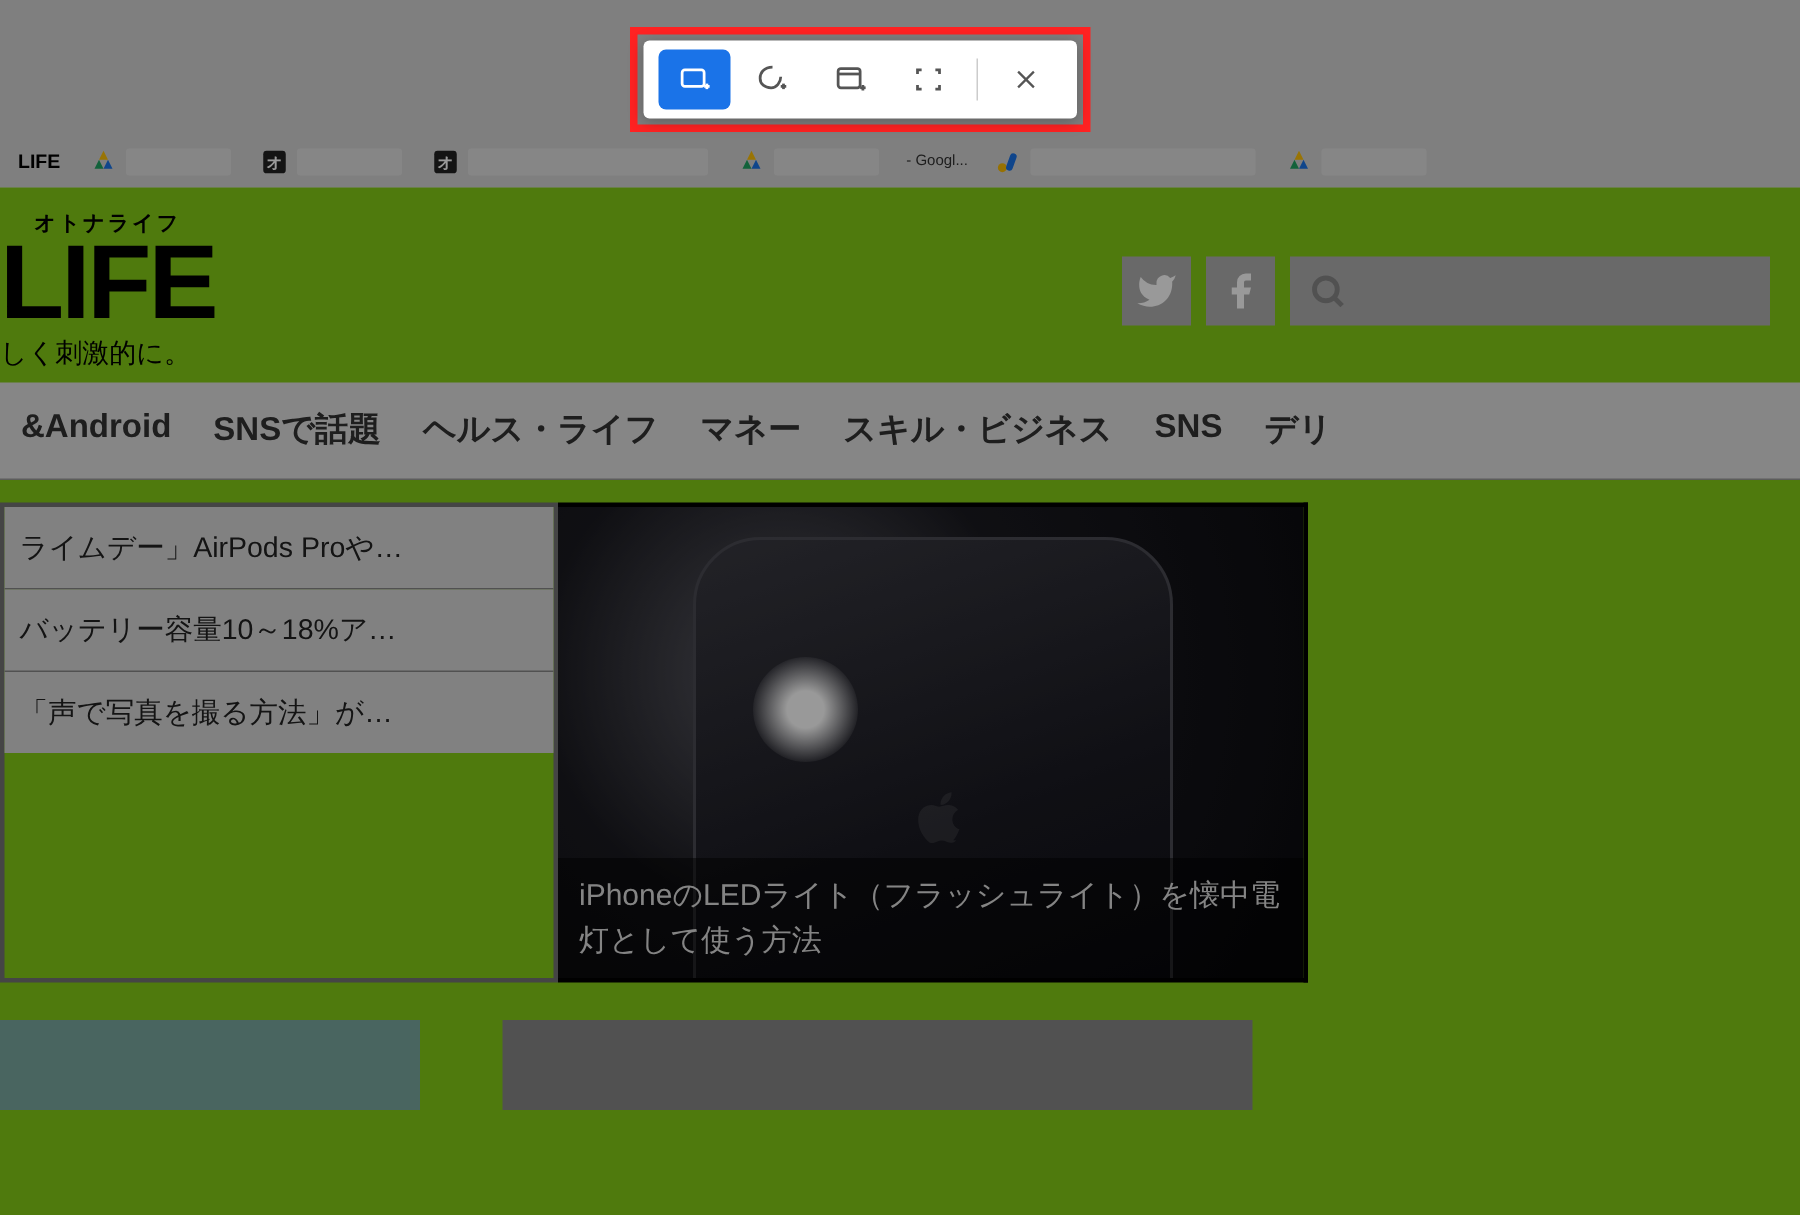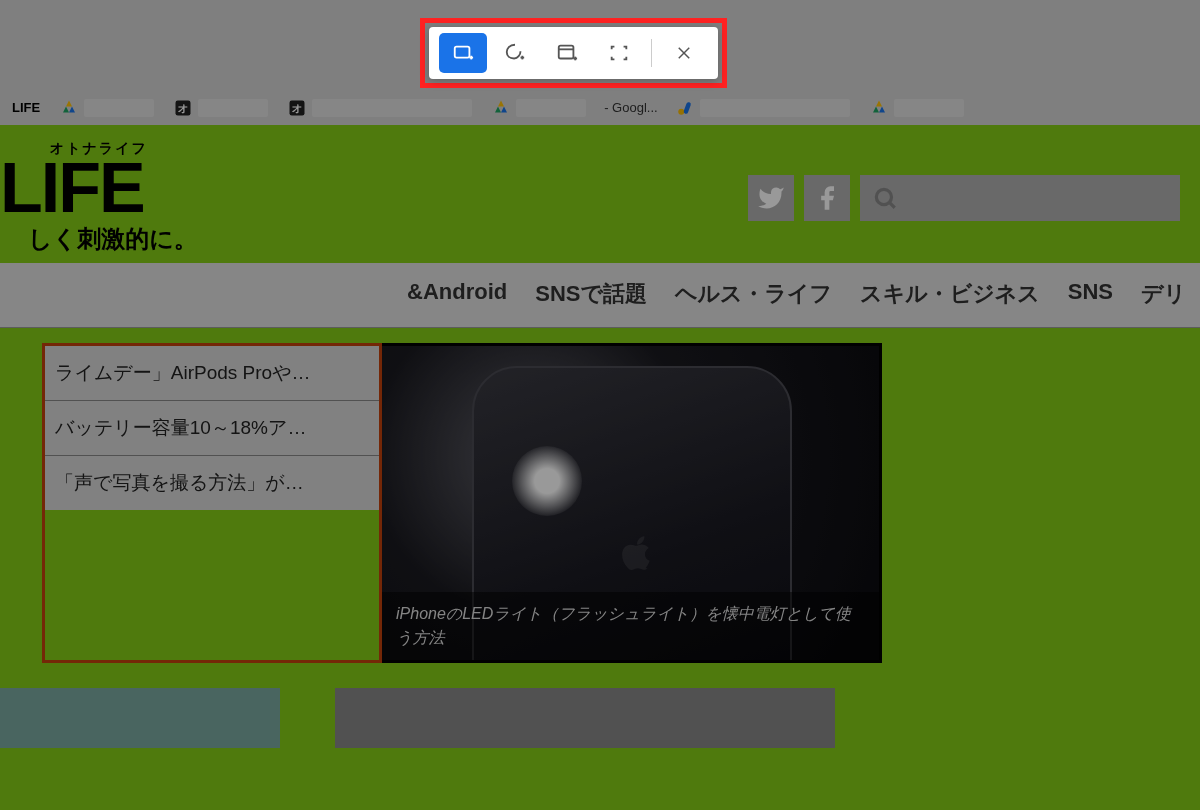--- a/index.html
+++ b/index.html
@@ -83,25 +83,24 @@
 }
 .logo-furigana {
   font-size: 14px;
   color: #000;
   font-weight: bold;
   text-align: center;
   letter-spacing: 2px;
   margin-bottom: -10px;
 }
 .logo-tagline {
-  font-size: 24px;
-  font-weight: bold;
+  font-size: 18px;
+  font-weight: normal;
   color: #000;
   margin-top: -5px;
-  margin-left: 28px;
 }
 .social-search {
   display: flex;
   gap: 10px;
   align-items: center;
 }
 .social-btn {
   width: 46px;
   height: 46px;
   background: #b0b0b0;
@@ -121,37 +120,35 @@
 
 .nav-menu {
   display: flex;
   gap: 0;
   padding: 10px 0 12px 0;
   font-size: 22px;
   font-weight: bold;
   color: #333;
   background: #e0e0e0;
   border-bottom: 1px solid #999;
-  justify-content: flex-end;
 }
 .nav-item {
   padding: 6px 14px;
   white-space: nowrap;
 }
 
 
 .article-grid {
   display: flex;
   margin-top: 15px;
   gap: 0;
 }
 .article-list {
-  width: 340px;
-  border: 3px solid #c2410c;
-  margin-left: 42px;
+  width: 372px;
+  border: 3px solid #737373;
 }
 .article-item {
   padding: 14px 10px;
   font-size: 19px;
   color: #222;
   border-bottom: 1px solid #888;
   white-space: nowrap;
   overflow: hidden;
   text-overflow: ellipsis;
   background: #d8d8d8;
@@ -194,24 +191,23 @@
   height: 60px;
   opacity: 0.15;
 }
 .feature-caption {
   position: absolute;
   bottom: 0;
   left: 0;
   right: 0;
   background: rgba(0,0,0,0.5);
   color: #ddd;
-  font-size: 16px;
+  font-size: 20px;
   padding: 10px 14px;
   line-height: 1.5;
-  font-style: italic;
 }
 
 
 .thumb-row {
   display: flex;
   gap: 30px;
   margin-top: 25px;
 }
 .thumb {
   width: 280px;
@@ -314,21 +310,21 @@
   <div class="bookmark-item">
     <span class="bookmark-icon">
       <svg width="18" height="18" viewBox="0 0 24 24">
           <path d="M4 18 L8 10 L12 18 Z" fill="#1fa463"></path>
           <path d="M8 10 L12 2 L16 10 Z" fill="#ffc107"></path>
           <path d="M12 18 L16 10 L20 18 Z" fill="#1a73e8"></path>
         </svg>
     </span>
     <span class="bookmark-label"></span>
   </div>
-  <span style="color:#333;font-size:13px;padding:0 6px">- Googl...</span>
+  <span style="color:#333;font-size:10px;padding:0 6px">- Googl...</span>
   <div class="bookmark-item">
     <span class="bookmark-icon">
       <svg width="18" height="18" viewBox="0 0 24 24">
           <circle cx="7" cy="17" r="4" fill="#fbbc04"></circle>
           <rect x="12" y="4" width="6" height="16" rx="3" fill="#1a73e8" transform="rotate(20 15 12)"></rect>
         </svg>
     </span>
     <span class="bookmark-label" style="min-width:150px"></span>
   </div>
   <div class="bookmark-item">
@@ -367,20 +363,21 @@
             <line x1="21" y1="21" x2="16" y2="16"></line>
           </svg>
       </div>
     </div>
   </div>
 
   <div class="nav-menu">
     <div class="nav-item">&amp;Android</div>
     <div class="nav-item">SNSで話題</div>
     <div class="nav-item">ヘルス・ライフ</div>
+    <div class="nav-item">マネー</div>
     <div class="nav-item">スキル・ビジネス</div>
     <div class="nav-item">SNS</div>
     <div class="nav-item">デリ</div>
   </div>
 
   <div class="article-grid">
     <div class="article-list">
       <div class="article-item">ライムデー」AirPods Proや…</div>
       <div class="article-item">バッテリー容量10～18%ア…</div>
       <div class="article-item">「声で写真を撮る方法」が…</div>

